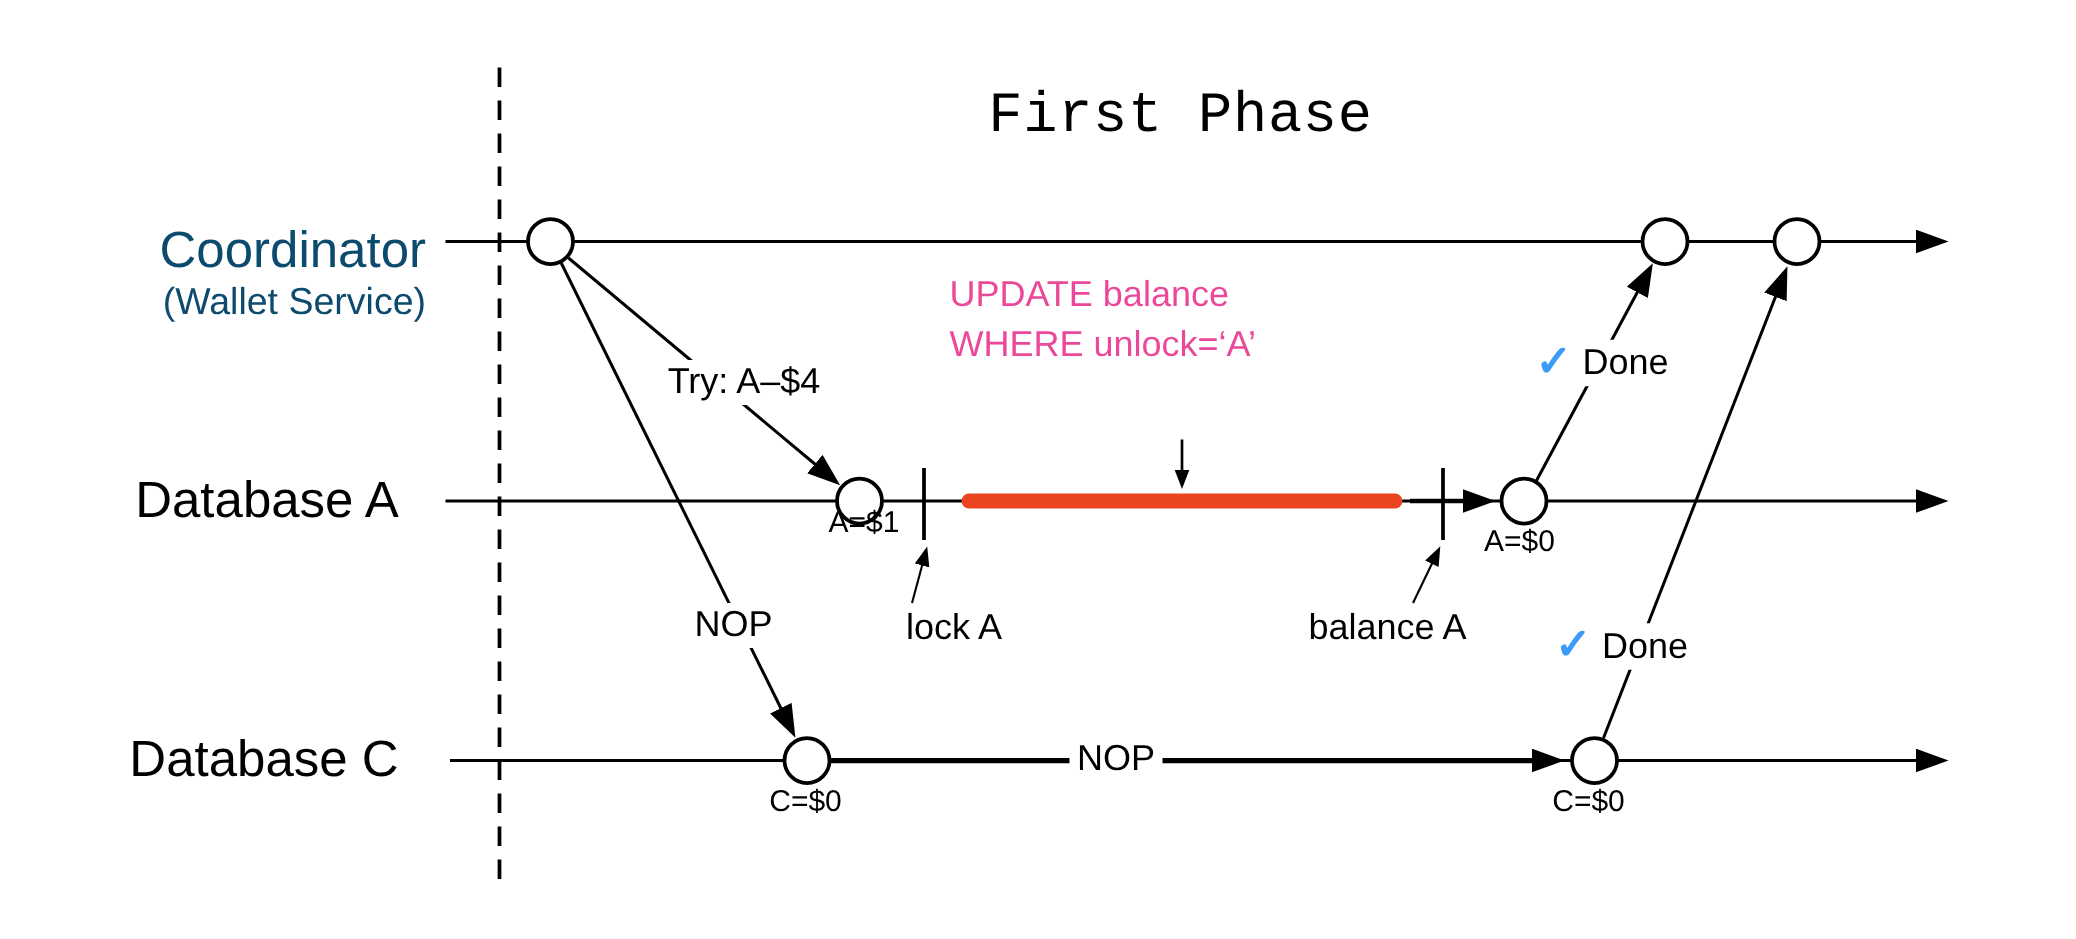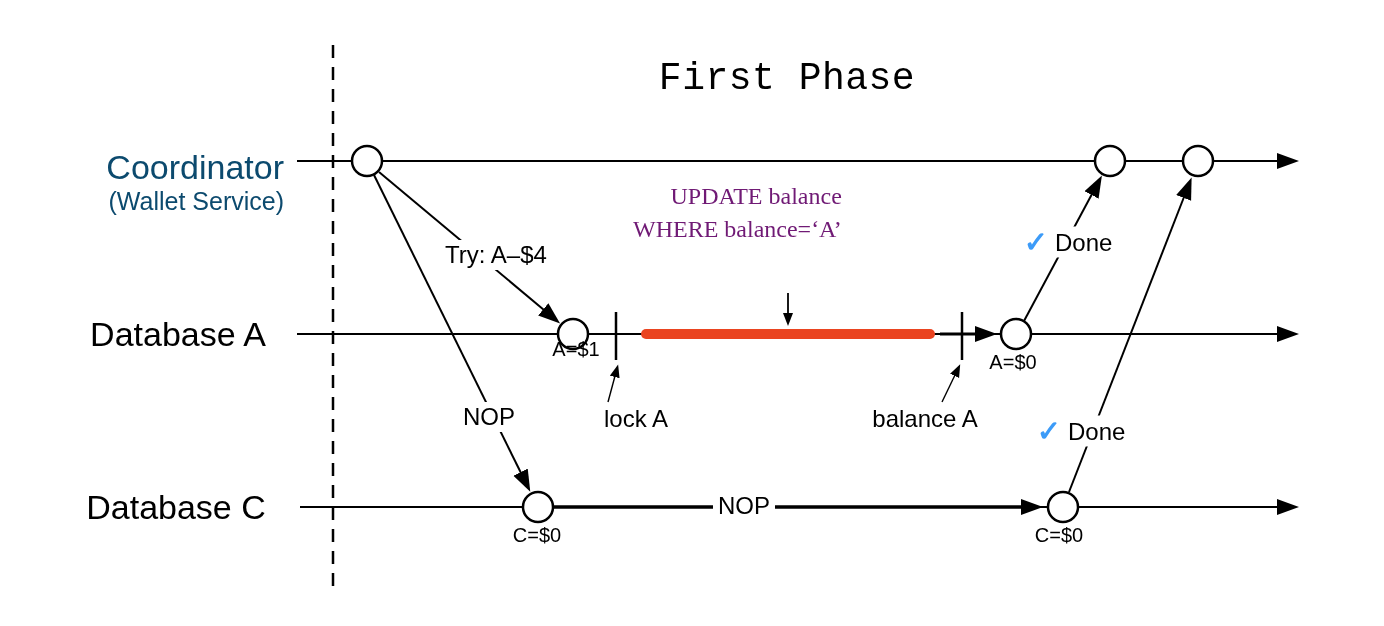--- a/index.html
+++ b/index.html
@@ -25,26 +25,25 @@
     text-align:right;
     transform:translate(-100%,-50%);
     white-space:nowrap;
     color:#0c4a6e;
   }
   .annot{font-size:24px;}
   .onwhite{background:#ffffff;padding:1px 5px;}
   .value{font-size:20px;}
   .sql{
     position:absolute;
-    font-family:Liberation Serif, serif;
+    font-family:Liberation Sans, sans-serif;
     font-size:24px;
     line-height:33px;
-    color:#701a75;
+    color:#ec4899;
     white-space:nowrap;
-    text-align:right;
   }
   .done{
     display:flex;align-items:center;gap:7px;
   }
   .check{
     color:#3C9BF8;
     font-size:29px;
     font-weight:bold;
     line-height:1;
   }
@@ -121,16 +120,16 @@
     <span class="annot">Done</span>
   </div>
 
   <div class="label value" style="left:576px;top:349px;">A=$1</div>
   <div class="label value" style="left:1013px;top:362px;">A=$0</div>
   <div class="label value" style="left:537px;top:535px;">C=$0</div>
   <div class="label value" style="left:1059px;top:535px;">C=$0</div>
 
   <div class="sql" style="left:633px;top:180px;">
     <div>UPDATE balance</div>
-    <div>WHERE balance=‘A’</div>
+    <div>WHERE unlock=‘A’</div>
   </div>
 
 </div>
 
 </body></html>

